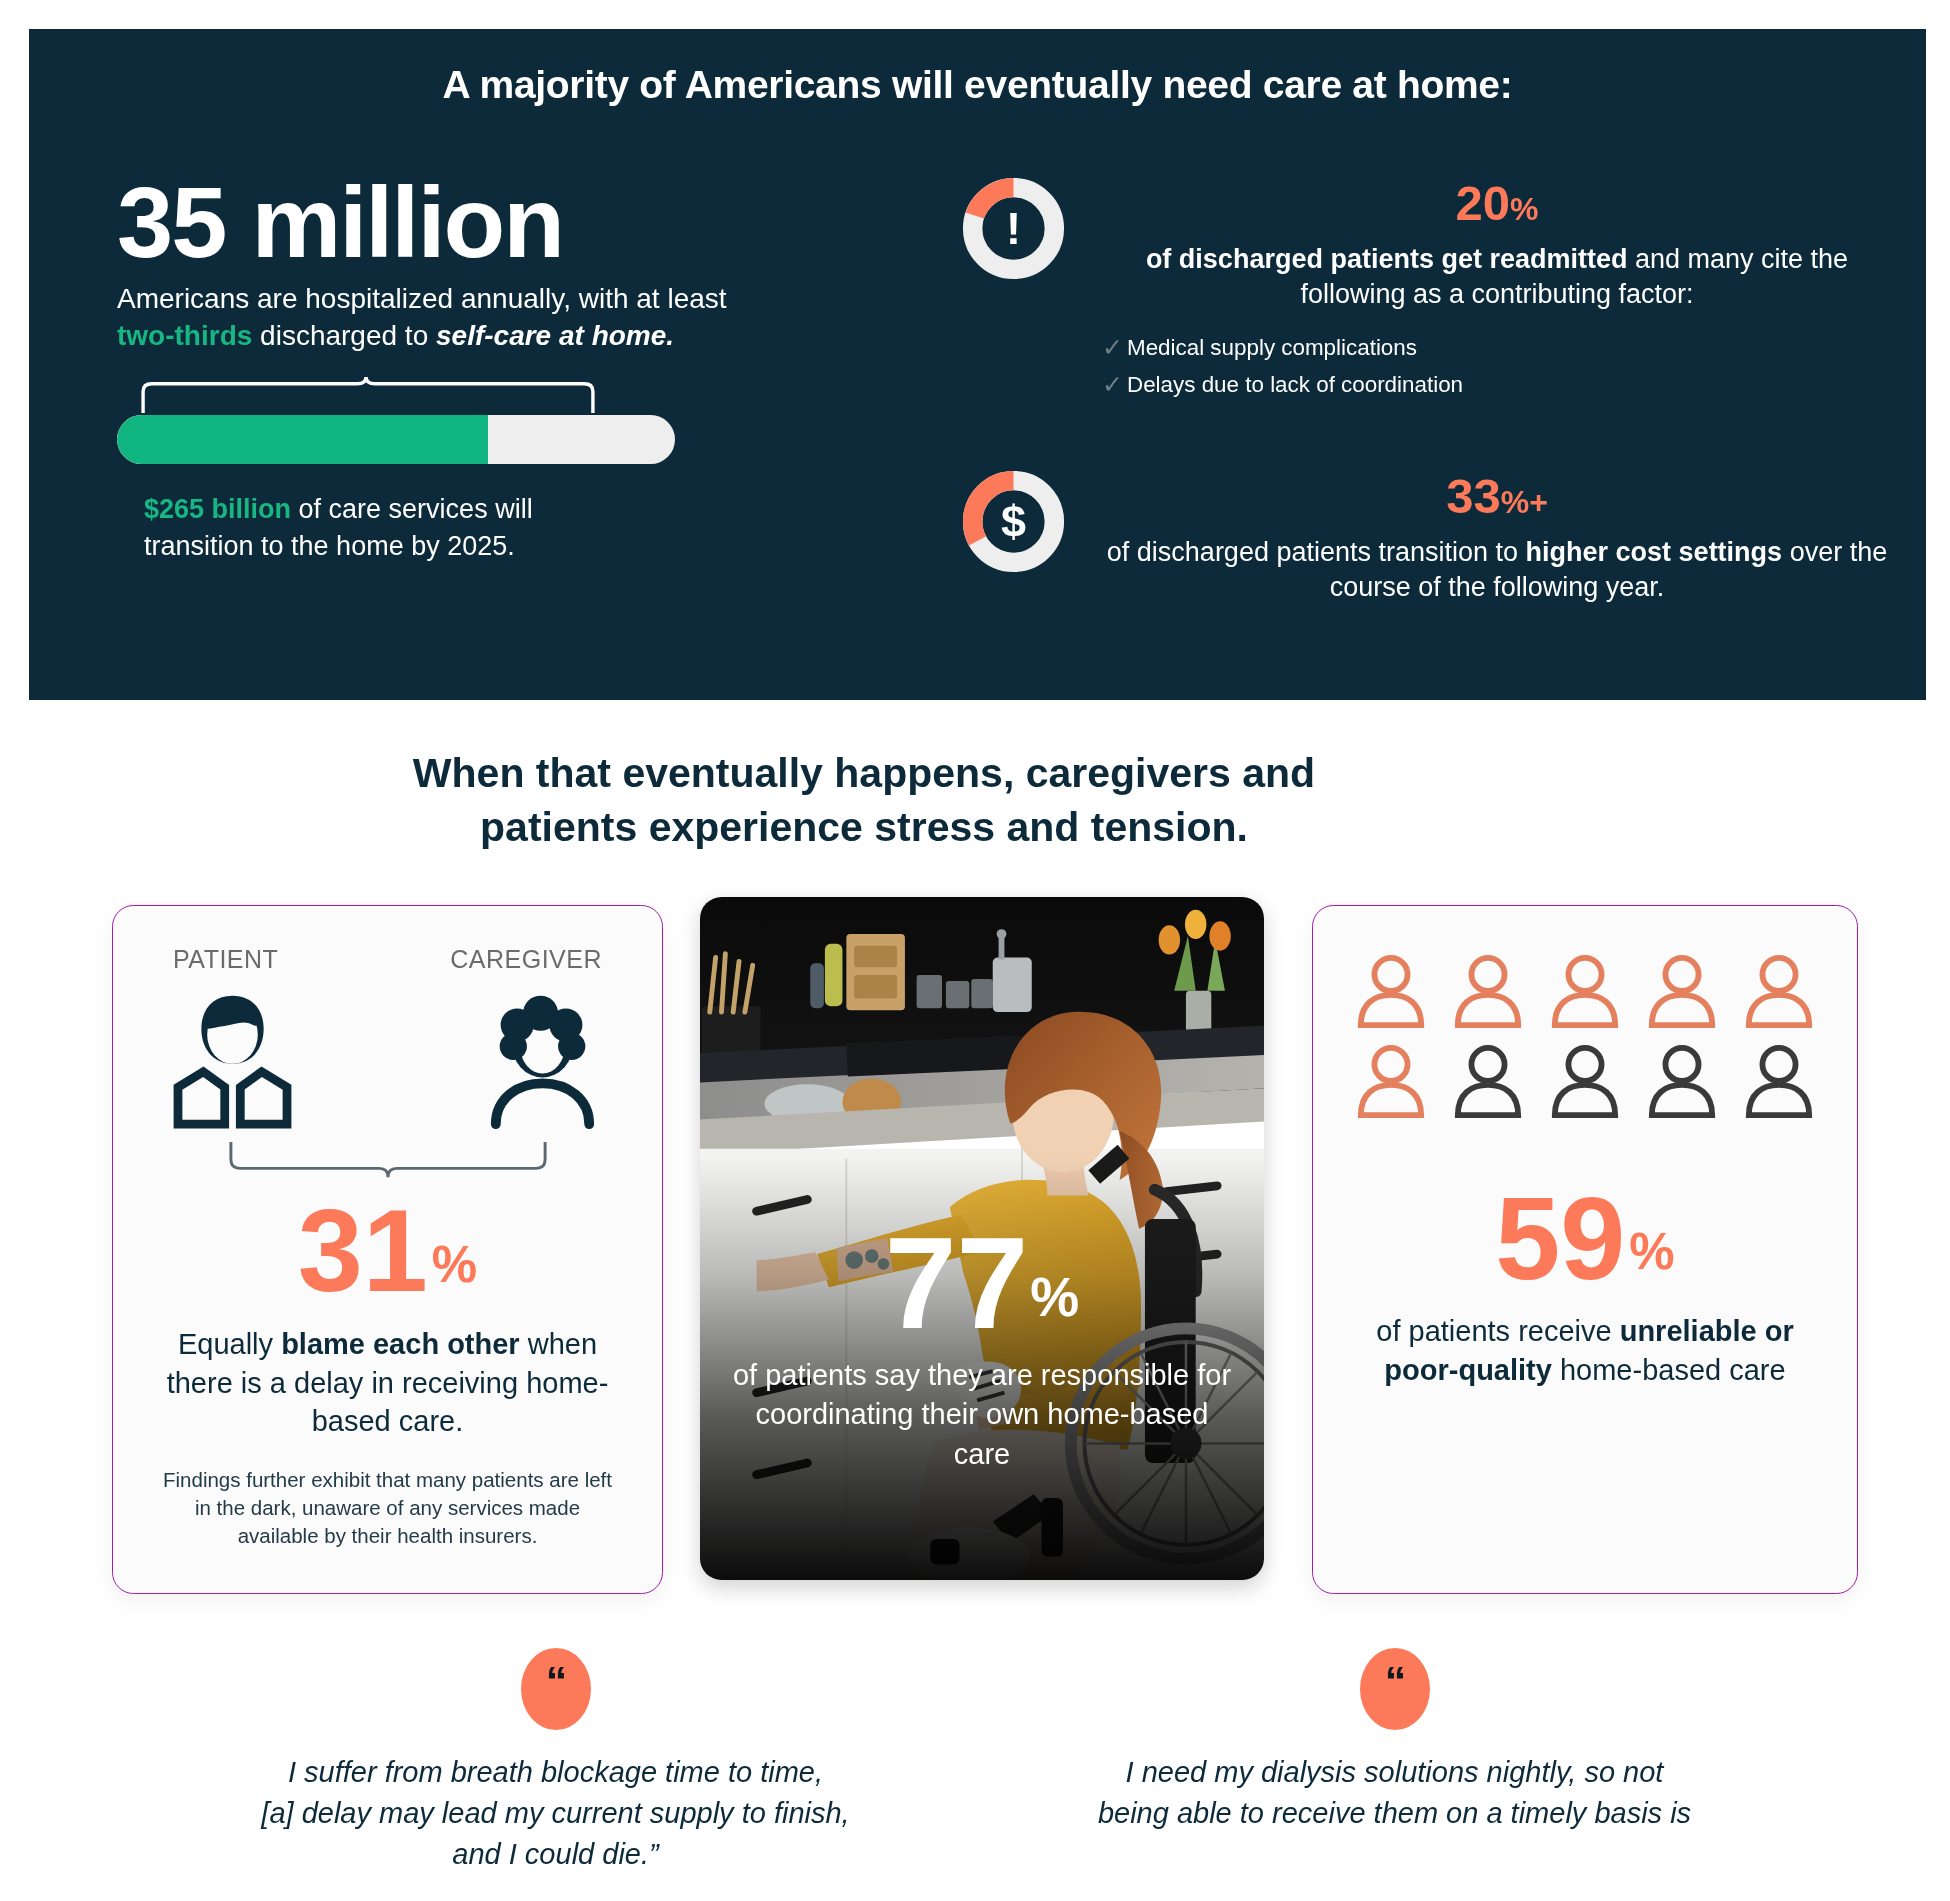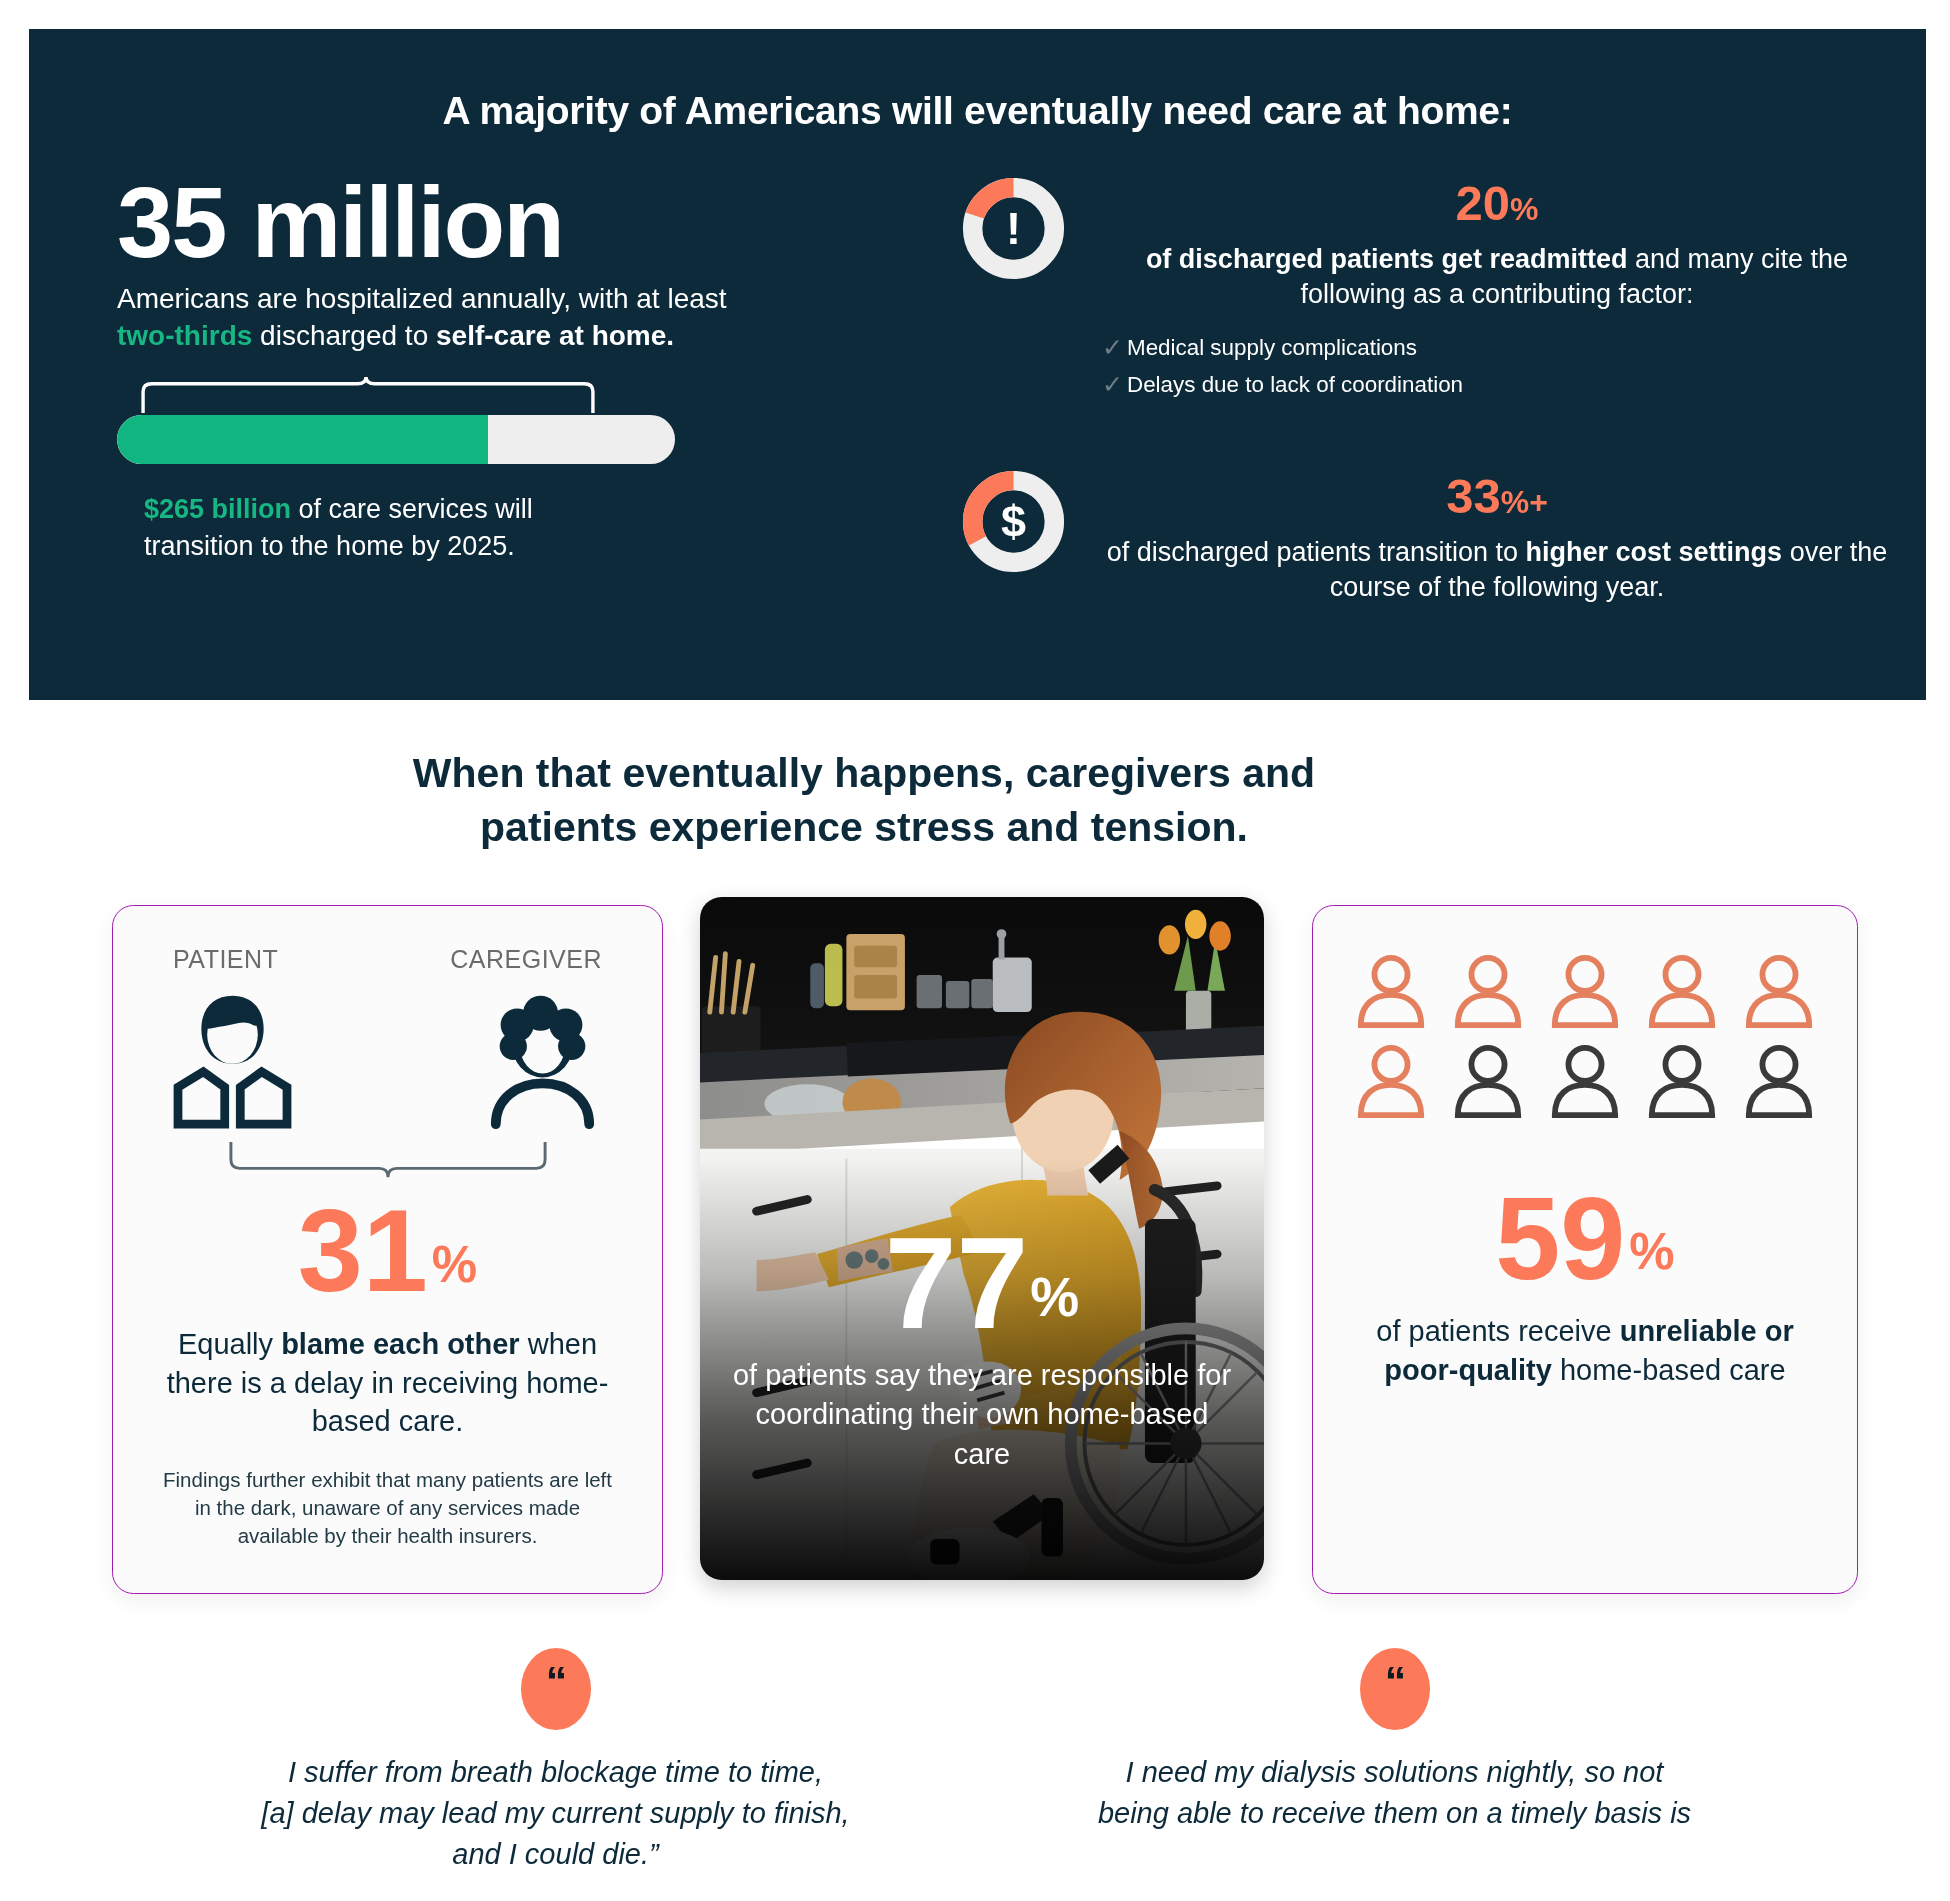--- a/index.html
+++ b/index.html
@@ -12,35 +12,35 @@
     overflow:hidden;
   }
 
   
   .dark-panel{
     position:absolute; left:29px; top:29px; width:1897px; height:671px;
     background:#0c2a3a;
   }
   .panel-title{
     text-align:center; color:#ffffff; font-weight:bold;
-    font-size:39px; letter-spacing:-0.3px; padding-top:60px;
+    font-size:39px; letter-spacing:-0.3px; padding-top:34px;
   }
 
   .panel-cols{ position:absolute; top:146px; left:0; right:0; }
 
   
   .left-col{ position:absolute; left:88px; top:0; width:780px; }
   .bignum{
     color:#ffffff; font-weight:bold; font-size:101px; line-height:0.95;
     letter-spacing:-2px;
   }
   .sub1{ color:#ffffff; font-size:28px; line-height:1.32; margin-top:9.8px; }
   .sub2{ color:#ffffff; font-size:28px; line-height:1.32; }
   .hl-green{ color:#17b682; font-weight:bold; }
-  .hl-bold{ font-weight:bold; }
+  .hl-bold{ font-weight:bold;font-style:italic; }
 
   .brace-wrap{ margin-top:21.5px; width:458px; height:37px; position:relative; margin-left:21.5px;}
   .brace-wrap svg{ display:block; }
 
   .bar{
     margin-top:2px; width:558px; height:49px; border-radius:24.4px;
     background:#eeeeee; overflow:hidden; position:relative;
   }
   .bar-fill{
     position:absolute; left:0; top:0; bottom:0; width:66.5%;

